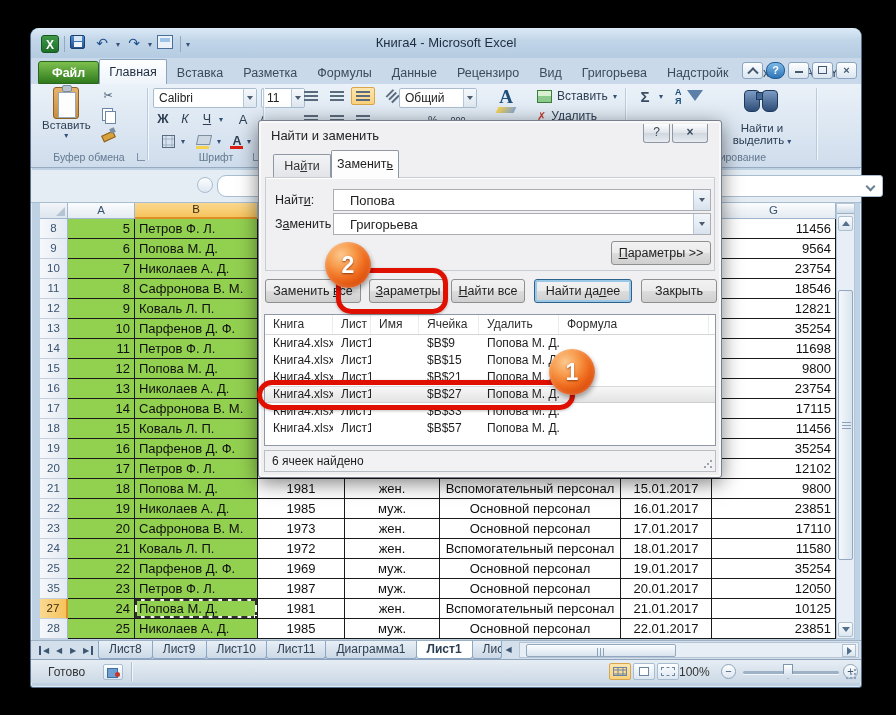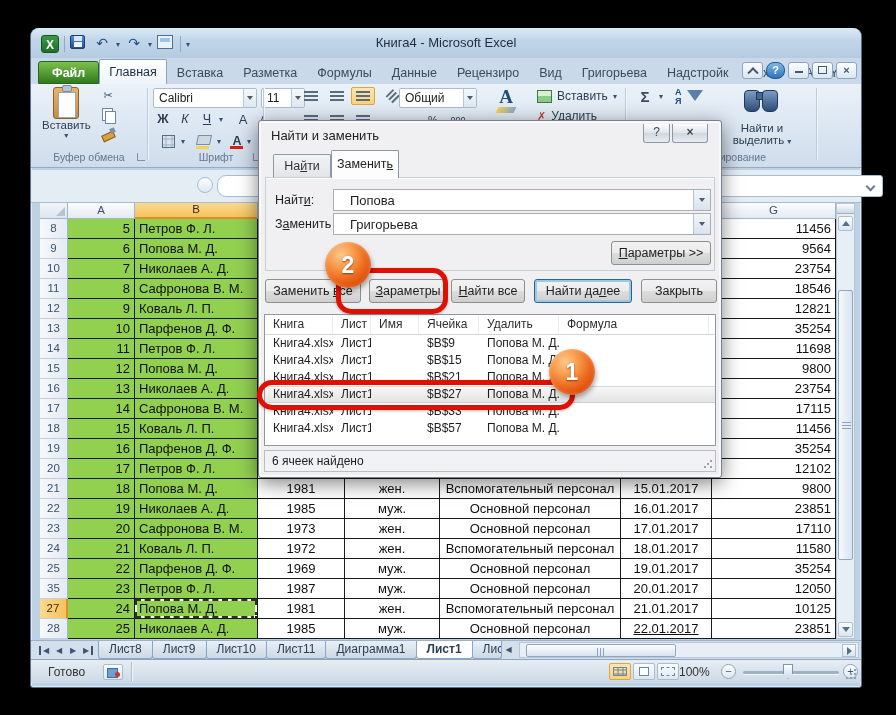--- a/index.html
+++ b/index.html
@@ -604,21 +604,21 @@
         <div class="gcell c" style="width: 91px;">21.01.2017</div>
         <div class="gcell r" style="width: 124px;">10125</div>
       </div>
       <div class="g-row">
         <div class="rowhdr">28</div>
         <div class="gcell r green" style="width: 67px;">25</div>
         <div class="gcell l green" style="width: 123px;">Николаев А. Д.</div>
         <div class="gcell c" style="width: 87px;">1985</div>
         <div class="gcell c" style="width: 95px;">муж.</div>
         <div class="gcell c" style="width: 181px;">Основной персонал</div>
-        <div class="gcell c" style="width: 91px; text-decoration: underline;">22.01.2017</div>
+        <div class="gcell c" style="width: 91px;">22.01.2017</div>
         <div class="gcell r" style="width: 124px;">23851</div>
       </div>
     </div>
 
   <div class="vscroll">
     <div class="vsplit"></div>
     <div class="sarrow" style="top:12px;">
         <span class="tri-up"></span>
       </div>
     <div class="vthumb">

